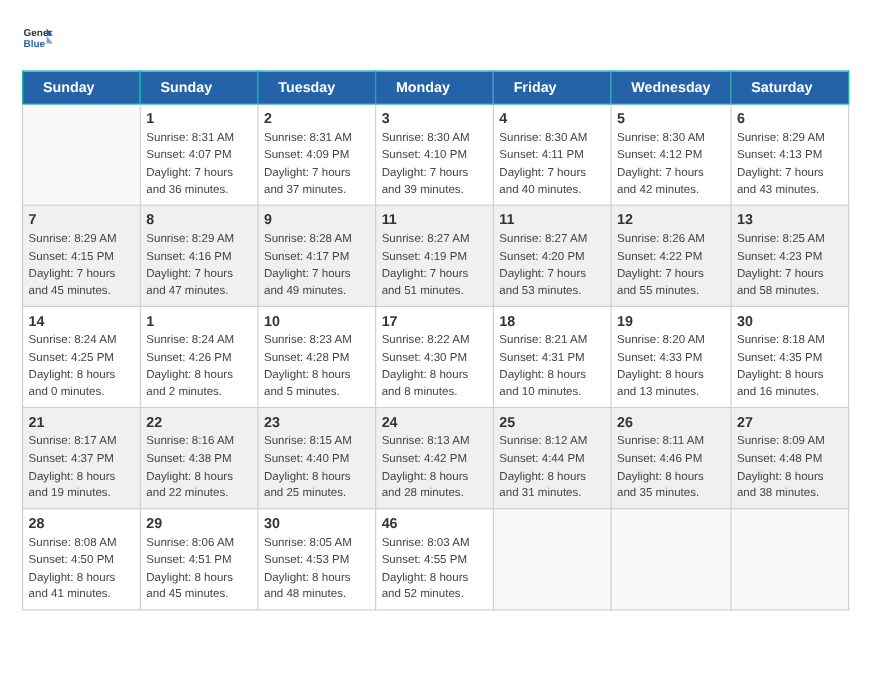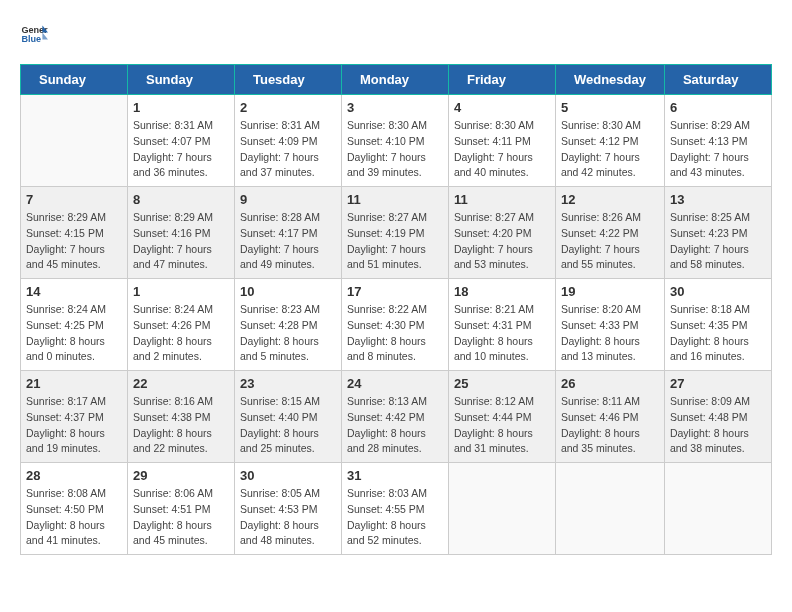--- a/index.html
+++ b/index.html
@@ -235,21 +235,21 @@
         </td>
         <td>
           <div class="day-number">29</div>
           <div class="day-detail">Sunrise: 8:06 AM<br>Sunset: 4:51 PM<br>Daylight: 8 hours and 45 minutes.</div>
         </td>
         <td>
           <div class="day-number">30</div>
           <div class="day-detail">Sunrise: 8:05 AM<br>Sunset: 4:53 PM<br>Daylight: 8 hours and 48 minutes.</div>
         </td>
         <td>
-          <div class="day-number">31</div>
+          <div class="day-number">46</div>
           <div class="day-detail">Sunrise: 8:03 AM<br>Sunset: 4:55 PM<br>Daylight: 8 hours and 52 minutes.</div>
         </td>
         <td class="empty"></td>
         <td class="empty"></td>
         <td class="empty"></td>
       </tr>
     </tbody>
 </table>
 
 </body></html>

